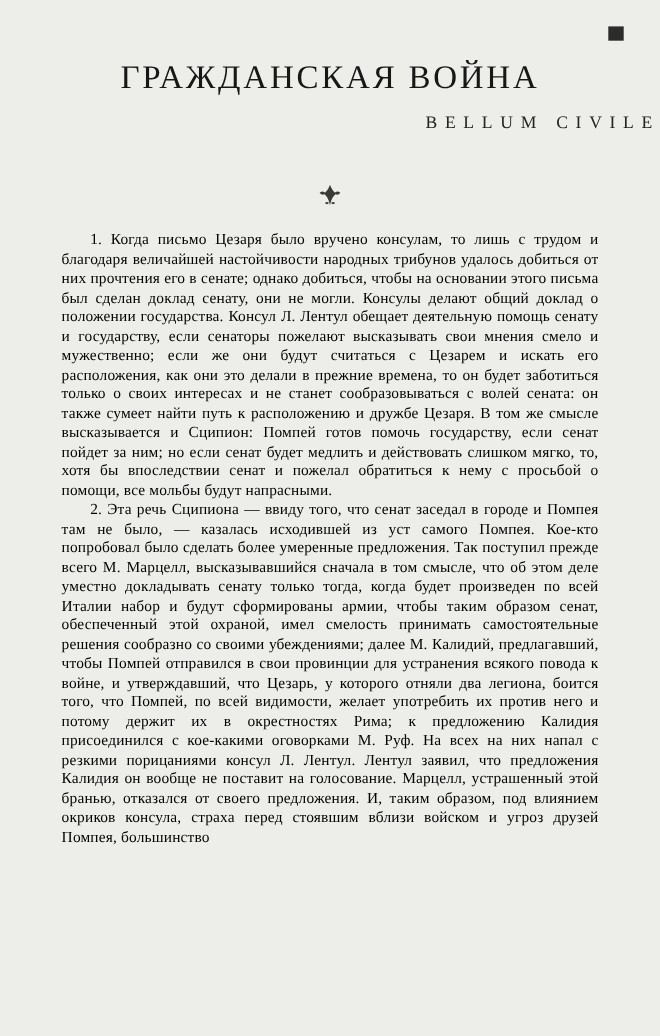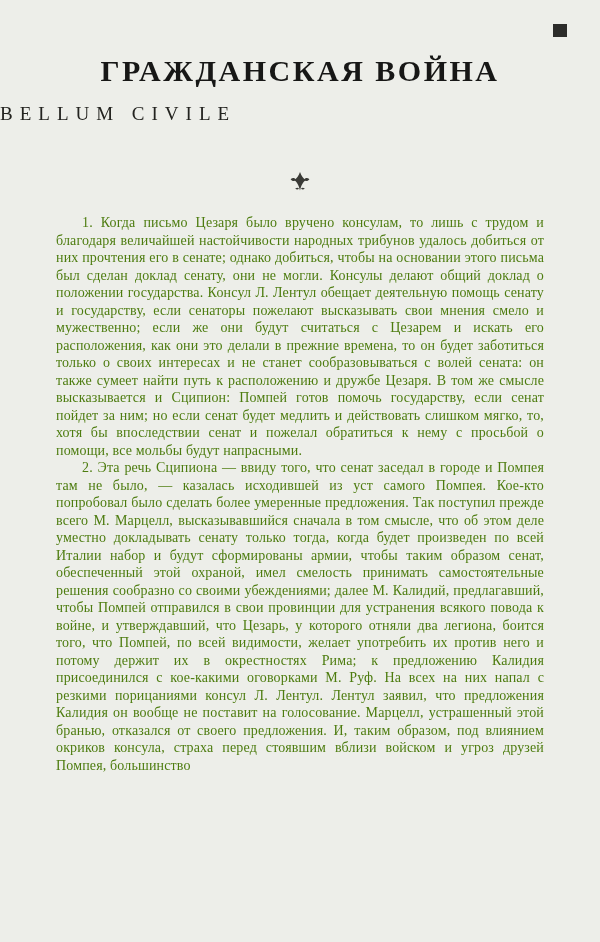--- a/index.html
+++ b/index.html
@@ -26,28 +26,28 @@
     right: 33px;
     width: 14px;
     height: 13px;
     background: #2c2c2a;
   }
   .title {
     margin: 0;
     padding-top: 54px;
     text-align: center;
     font-size: 30px;
-    font-weight: 700;
+    font-weight: 400;
     letter-spacing: 2.5px;
     color: #171716;
   }
   .subtitle {
     margin-top: 15px;
-    text-align: left;
-    font-size: 19px;
+    text-align: right;
+    font-size: 16px;
     letter-spacing: 7px;
     color: #23231f;
   }
   .ornament {
     margin-top: 46px;
     text-align: center;
     line-height: 0;
   }
   .chapter {
     margin: 0;
@@ -57,21 +57,21 @@
     font-weight: normal;
     letter-spacing: 4.5px;
     color: #1c1c1a;
   }
   .body-text {
     margin: 21px 56px 0 56px;
     text-align: justify;
     font-size: 14px;
     line-height: 17.5px;
     letter-spacing: 0.15px;
-    color: #4d7c0f;
+    color: #000000;
   }
   .body-text p {
     margin: 0;
     text-indent: 26px;
   }
 </style>
 </head>
 <body>
 
 <div class="page">

